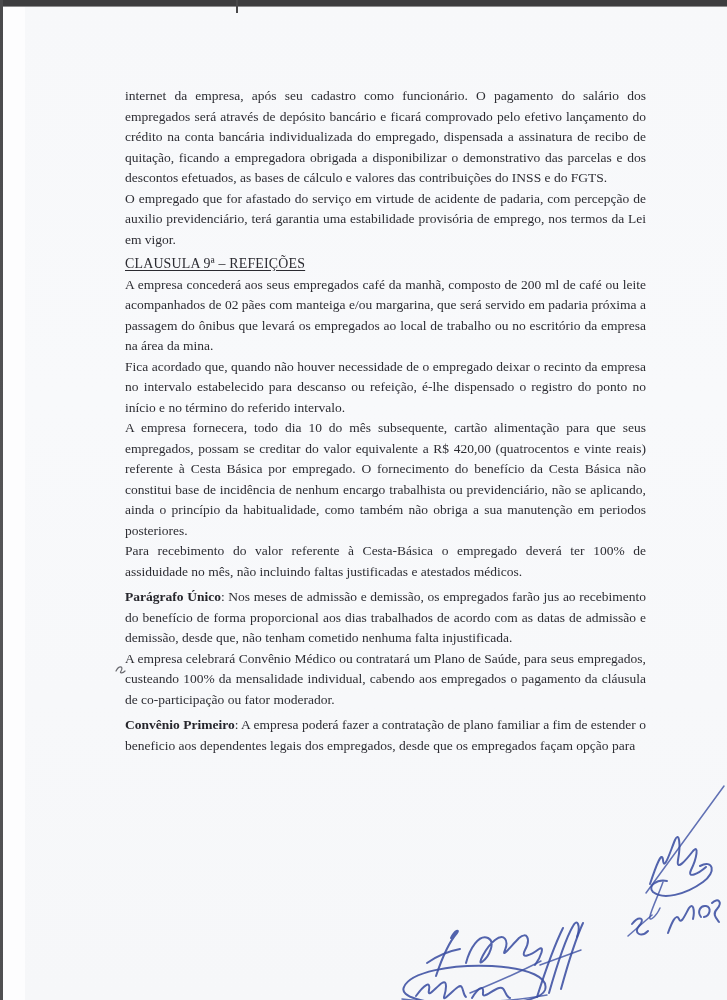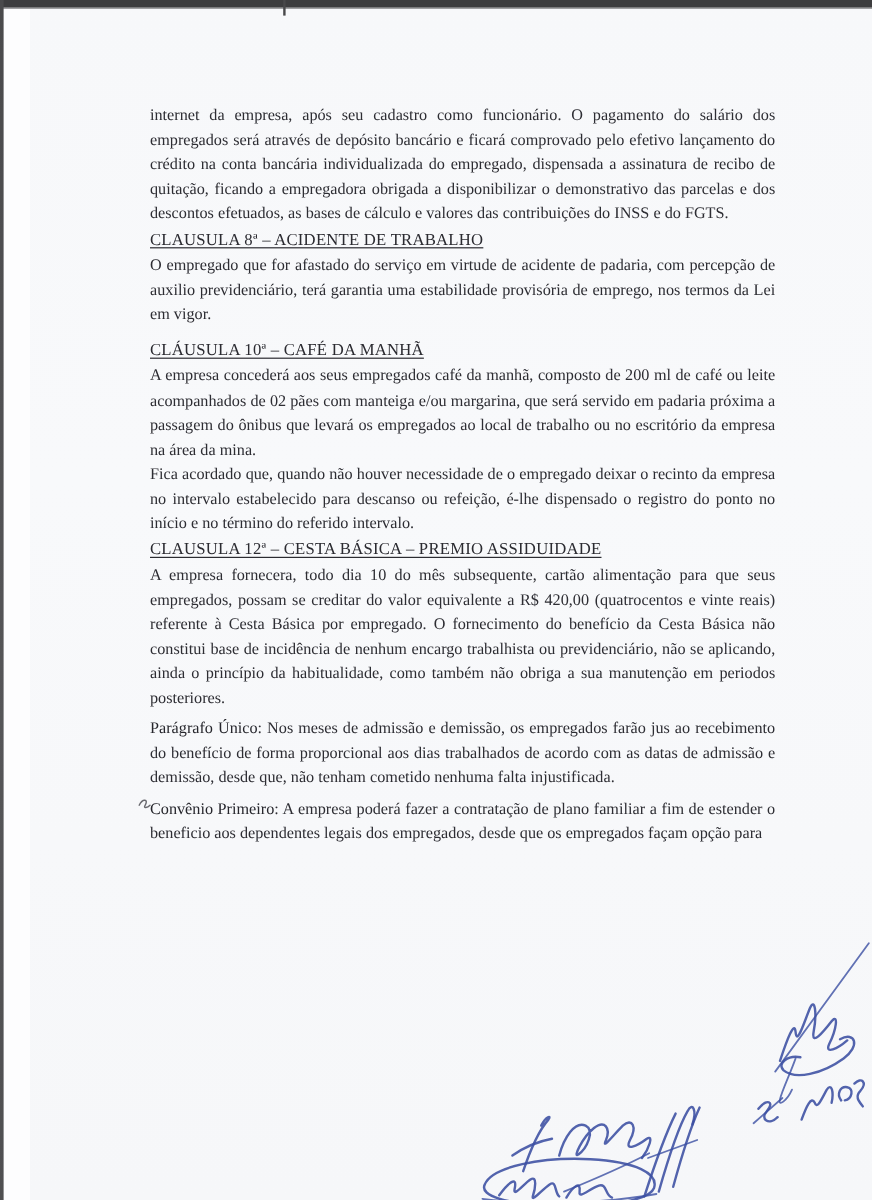--- a/index.html
+++ b/index.html
@@ -35,52 +35,52 @@
   .content p{margin:0;}
   h2.clause{
     margin:0;font-size:13.9px;font-weight:normal;letter-spacing:.2px;
     text-decoration:underline;text-underline-offset:2px;
     line-height:20.5px;text-align:left;color:#2b2b31;
   }
   .mt2{margin-top:2px !important;}
   .mt4{margin-top:4px !important;}
   .mt5{margin-top:5px !important;}
   .mt10{margin-top:10px !important;}
-  strong.lead{font-weight:normal;color:#26262c;}
+  strong.lead{font-weight:bold;color:#26262c;}
   .ink{position:absolute;left:0;top:0;width:727px;height:1000px;pointer-events:none;}
   .ink path{fill:none;stroke:#3b4fa2;stroke-width:2;stroke-linecap:round;stroke-linejoin:round;opacity:.88;}
   .ink path.thin{stroke-width:1.5;opacity:.8;}
   .ink path.dark{stroke:#3a3a40;stroke-width:1.2;opacity:.75;}
 </style>
 </head>
 <body>
 
 <div class="page">
   <div class="paper-strip"></div>
   <div class="edge-top"></div>
   <div class="edge-tick"></div>
   <div class="edge-left"></div>
 
   <main class="content">
     <p>internet da empresa, após seu cadastro como funcionário. O pagamento do salário dos empregados será através de depósito bancário e ficará comprovado pelo efetivo lançamento do crédito na conta bancária individualizada do empregado, dispensada a assinatura de recibo de quitação, ficando a empregadora obrigada a disponibilizar o demonstrativo das parcelas e dos descontos efetuados, as bases de cálculo e valores das contribuições do INSS e do FGTS.</p>
 
-    <h2 class="clause mt2">CLAUSULA 8ª – ACIDENTE DE TRABALHO</h2>
     <p>O empregado que for afastado do serviço em virtude de acidente de padaria, com percepção de auxilio previdenciário, terá garantia uma estabilidade provisória de emprego, nos termos da Lei em vigor.</p>
 
+    <h2 class="clause mt4">CLAUSULA 9ª – REFEIÇÕES</h2>
 
-    <h2 class="clause mt10">CLÁUSULA 10ª – CAFÉ DA MANHÃ</h2>
     <p>A empresa concederá aos seus empregados café da manhã, composto de 200 ml de café ou leite acompanhados de 02 pães com manteiga e/ou margarina, que será servido em padaria próxima a passagem do ônibus que levará os empregados ao local de trabalho ou no escritório da empresa na área da mina.</p>
 
     <p>Fica acordado que, quando não houver necessidade de o empregado deixar o recinto da empresa no intervalo estabelecido para descanso ou refeição, é-lhe dispensado o registro do ponto no início e no término do referido intervalo.</p>
 
-    <h2 class="clause mt2">CLAUSULA 12ª – CESTA BÁSICA – PREMIO ASSIDUIDADE</h2>
     <p>A empresa fornecera, todo dia 10 do mês subsequente, cartão alimentação para que seus empregados, possam se creditar do valor equivalente a R$ 420,00 (quatrocentos e vinte reais) referente à Cesta Básica por empregado. O fornecimento do benefício da Cesta Básica não constitui base de incidência de nenhum encargo trabalhista ou previdenciário, não se aplicando, ainda o princípio da habitualidade, como também não obriga a sua manutenção em periodos posteriores.</p>
+    <p>Para recebimento do valor referente à Cesta-Básica o empregado deverá ter 100% de assiduidade no mês, não incluindo faltas justificadas e atestados médicos.</p>
 
     <p class="mt5"><strong class="lead">Parágrafo Único</strong><span>: Nos meses de admissão e demissão, os empregados farão jus ao recebimento do benefício de forma proporcional aos dias trabalhados de acordo com as datas de admissão e demissão, desde que, não tenham cometido nenhuma falta injustificada.</span></p>
 
+    <p>A empresa celebrará Convênio Médico ou contratará um Plano de Saúde, para seus empregados, custeando 100% da mensalidade individual, cabendo aos empregados o pagamento da cláusula de co-participação ou fator moderador.</p>
 
     <p class="mt5"><strong class="lead">Convênio Primeiro</strong><span>: A empresa poderá fazer a contratação de plano familiar a fim de estender o beneficio aos dependentes legais dos empregados, desde que os empregados façam opção para</span></p>
   </main>
 
   <svg class="ink" viewBox="0 0 727 1000" aria-hidden="true">
 
     <path class="dark" d="M116 671 C 119 665, 124 666, 121 671 C 119 674, 123 673, 125 671"></path>
 
     <g>
       <path class="thin" d="M646 893 L 724 786"></path>

